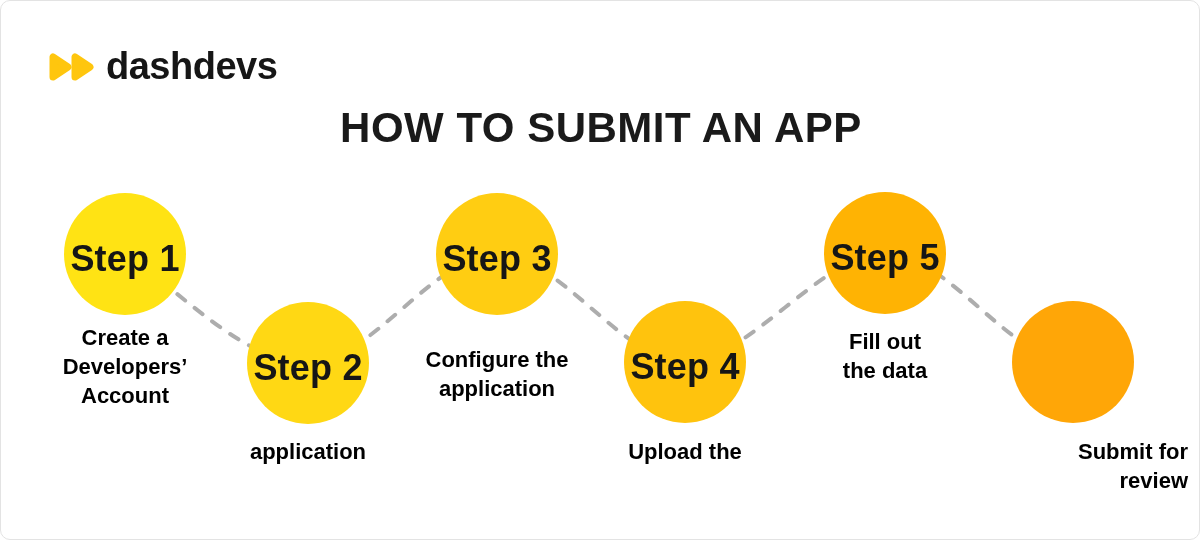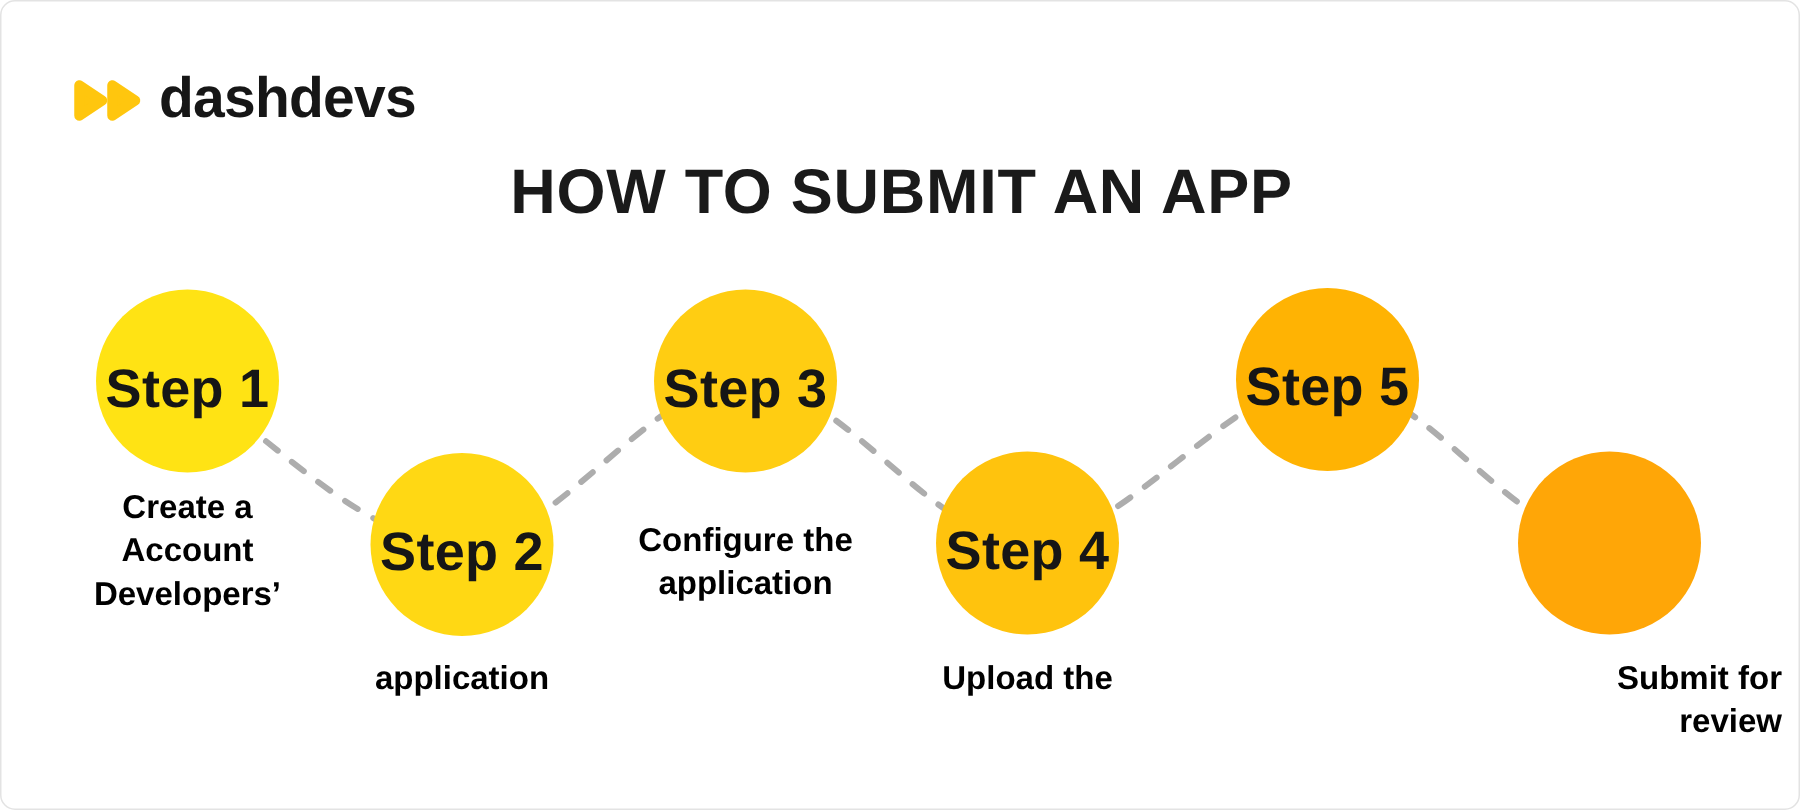--- a/index.html
+++ b/index.html
@@ -102,31 +102,35 @@
   </svg>
 
   <div class="step-num num-1">Step 1</div>
   <div class="step-num num-2">Step 2</div>
   <div class="step-num num-3">Step 3</div>
   <div class="step-num num-4">Step 4</div>
   <div class="step-num num-5">Step 5</div>
 
   <div class="step-desc desc-1">
     <div>Create a</div>
+    <div>Developers’</div>
     <div>Account</div>
-    <div>Developers’</div>
   </div>
   <div class="step-desc desc-2">
     <div>application</div>
   </div>
   <div class="step-desc desc-3">
     <div>Configure the</div>
     <div>application</div>
   </div>
   <div class="step-desc desc-4">
     <div>Upload the</div>
   </div>
+  <div class="step-desc desc-5">
+    <div>Fill out</div>
+    <div>the data</div>
+  </div>
   <div class="step-desc desc-6">
     <div>Submit for</div>
     <div>review</div>
   </div>
 
 </div>
 
 </body></html>

